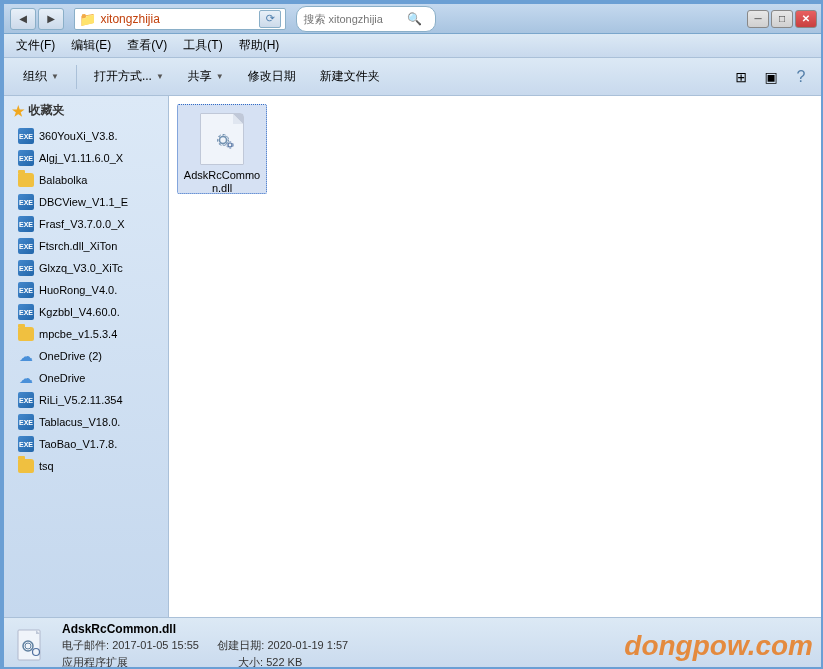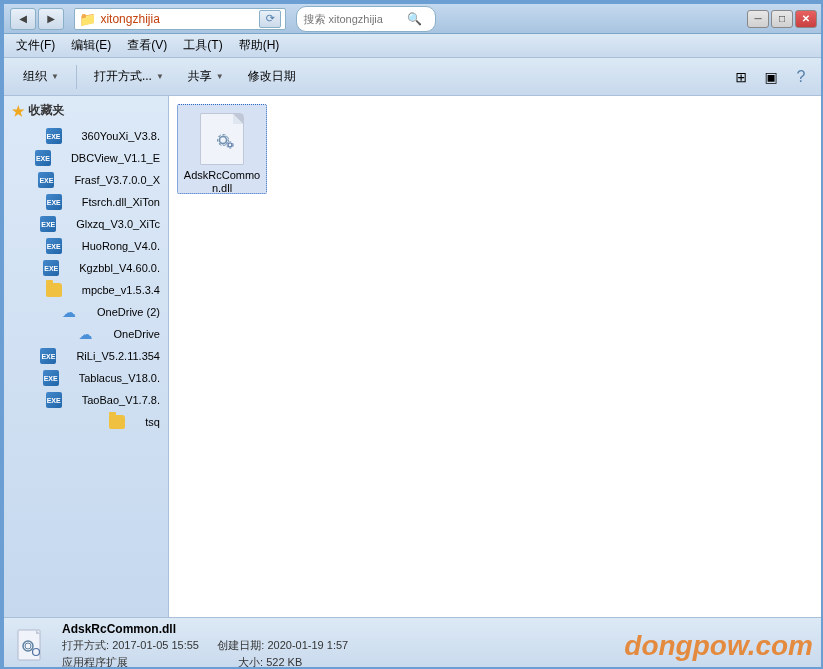--- a/index.html
+++ b/index.html
@@ -213,29 +213,28 @@
       gap: 4px;
       font-size: 12px;
       font-weight: bold;
       color: #333;
     }
     .star-icon { color: #f0a820; font-size: 14px; }
     .sidebar-item {
       display: flex;
       align-items: center;
       padding: 3px 8px 3px 14px;
-      gap: 20px;
+      gap: 5px;
       font-size: 11px;
       color: #000;
       cursor: pointer;
       white-space: nowrap;
       overflow: hidden;
       text-overflow: ellipsis;
       height: 22px;
-      justify-content: flex-end;
     }
     .sidebar-item-icon {
       width: 16px;
       height: 16px;
       min-width: 16px;
       display: inline-flex;
       align-items: center;
       justify-content: center;
     }
     
@@ -424,39 +423,54 @@
       <span>打开方式...</span>
       <span class="arrow">▼</span>
     </button>
     <button class="tool-btn">
       <span>共享</span>
       <span class="arrow">▼</span>
     </button>
     <button class="tool-btn">
       <span>修改日期</span>
     </button>
+    <button class="tool-btn">
+      <span>新建文件夹</span>
+    </button>
     <div style="flex:1"></div>
     <button class="tool-btn-icon" title="视图">⊞</button>
     <button class="tool-btn-icon">▣</button>
     <button class="tool-btn-icon" style="font-size:16px; color:#5580aa; border-radius:50%;">?</button>
   </div>
 
   <div class="main-layout">
 
     <div class="sidebar">
       <div class="sidebar-section-header">
         <span class="star-icon">★</span>
         <span>收藏夹</span>
       </div>
 
       <div class="sidebar-item">
         <span class="sidebar-item-icon">
             <span class="icon-exe">EXE</span>
           </span>
         <span>360YouXi_V3.8.</span>
+      </div>
+      <div class="sidebar-item">
+        <span class="sidebar-item-icon">
+            <span class="icon-exe">EXE</span>
+          </span>
+        <span>Algj_V1.11.6.0_X</span>
+      </div>
+      <div class="sidebar-item">
+        <span class="sidebar-item-icon">
+            <span class="icon-folder"></span>
+          </span>
+        <span>Balabolka</span>
       </div>
       <div class="sidebar-item">
         <span class="sidebar-item-icon">
             <span class="icon-exe">EXE</span>
           </span>
         <span>DBCView_V1.1_E</span>
       </div>
       <div class="sidebar-item">
         <span class="sidebar-item-icon">
             <span class="icon-exe">EXE</span>
@@ -565,21 +579,21 @@
         <rect x="2" y="2" width="22" height="30" rx="1" ry="1" fill="#f0f4fa" stroke="#b0b8cc" stroke-width="1"></rect>
         <polygon points="20,2 24,6 20,6" fill="#c0c8d8"></polygon>
         <circle cx="12" cy="18" r="5" fill="none" stroke="#6080a0" stroke-width="1.5"></circle>
         <circle cx="12" cy="18" r="3" fill="none" stroke="#6080a0" stroke-width="1"></circle>
         <circle cx="20" cy="24" r="3.5" fill="none" stroke="#5070a0" stroke-width="1.2"></circle>
       </svg>
     </div>
     <div class="status-info">
       <div class="status-name">AdskRcCommon.dll</div>
       <div class="status-details">
-        <span>打开方式:</span>
+        <span>电子邮件:</span>
         <span>2017-01-05 15:55</span>
         &nbsp;&nbsp;&nbsp;&nbsp;
         <span>创建日期:</span>
         <span>2020-01-19 1:57</span>
       </div>
       <div class="status-details">
         <span>应用程序扩展</span>
         &nbsp;&nbsp;&nbsp;&nbsp;&nbsp;&nbsp;&nbsp;&nbsp;&nbsp;&nbsp;&nbsp;&nbsp;&nbsp;&nbsp;&nbsp;&nbsp;&nbsp;&nbsp;&nbsp;&nbsp;&nbsp;&nbsp;&nbsp;&nbsp;&nbsp;&nbsp;&nbsp;&nbsp;&nbsp;&nbsp;&nbsp;&nbsp;&nbsp;&nbsp;
         <span>大小:</span>
         <span>522 KB</span>

